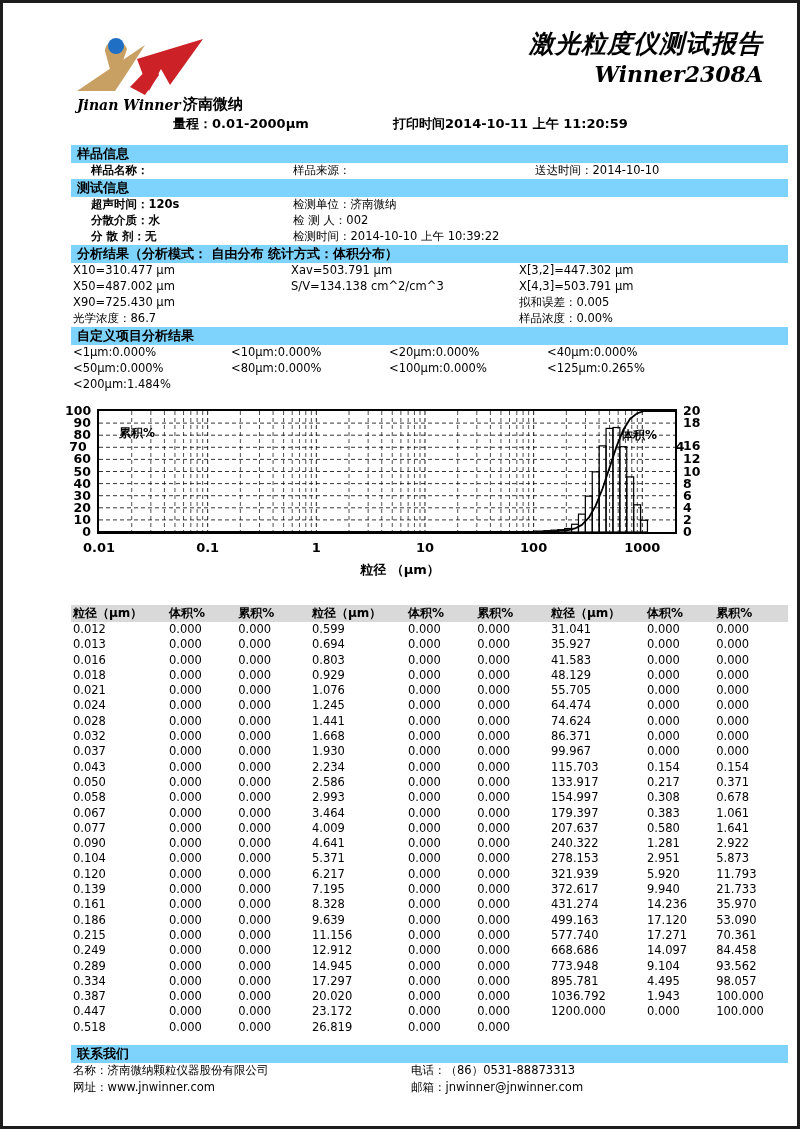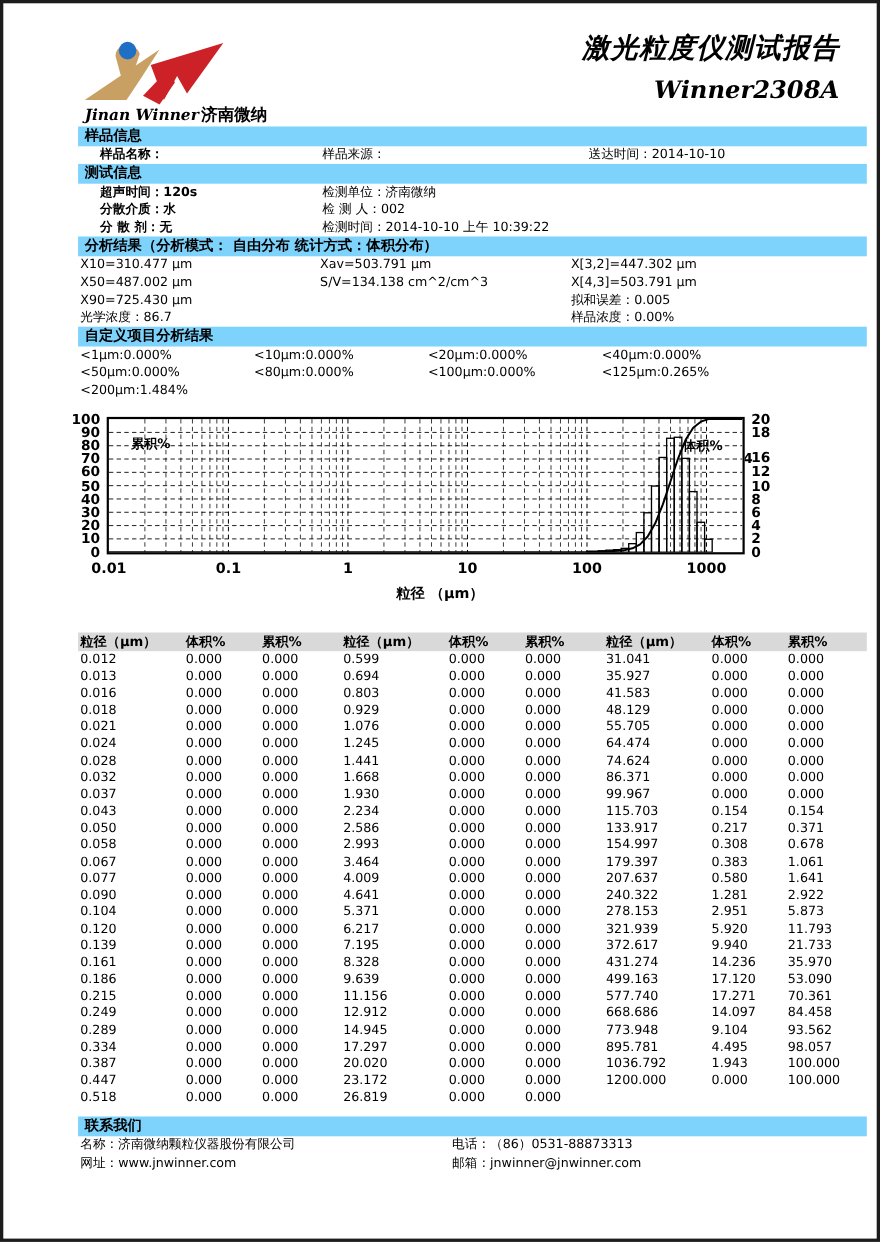--- a/index.html
+++ b/index.html
@@ -74,21 +74,21 @@
     color: #000;
     line-height: 1.18;
   }
   .title-en {
     font-family: "DejaVu Serif", "Liberation Serif", serif;
     font-style: italic;
     font-weight: bold;
     font-size: 22px;
     color: #000;
     line-height: 1.2;
-    margin-top: 10px;
+    margin-top: 2px;
   }
 
   .subheader {
     position: relative;
     height: 30px;
     font-size: 13px;
     font-weight: bold;
     color: #000;
   }
   .subheader .range { position: absolute; left: 170px; top: 0; white-space: nowrap; }
@@ -234,20 +234,24 @@
         </svg>
         <div class="logo-text">Jinan Winner</div>
         <div class="logo-cn">济南微纳</div>
       </div>
       <div class="title-block">
         <div class="title-cn">激光粒度仪测试报告</div>
         <div class="title-en">Winner2308A</div>
       </div>
     </div>
 
+    <div class="subheader">
+      <div class="range">量程：0.01-2000μm</div>
+      <div class="ptime">打印时间2014-10-11 上午 11:20:59</div>
+    </div>
 
     <div class="bar">样品信息</div>
     <div class="fields">
       <div class="frow">
         <div class="fc c1">样品名称：</div>
         <div class="fc c2">样品来源：</div>
         <div class="fc c3">送达时间：2014-10-10</div>
       </div>
     </div>
 
@@ -310,21 +314,21 @@
 
     <div class="chart-zone">
       <div id="ylabels-left">
           <div class="ytick-left" style="left: 62px; top: 125px;">0</div>
           <div class="ytick-left" style="left: 62px; top: 112.9px;">10</div>
           <div class="ytick-left" style="left: 62px; top: 100.8px;">20</div>
           <div class="ytick-left" style="left: 62px; top: 88.7px;">30</div>
           <div class="ytick-left" style="left: 62px; top: 76.6px;">40</div>
           <div class="ytick-left" style="left: 62px; top: 64.5px;">50</div>
           <div class="ytick-left" style="left: 62px; top: 52.4px;">60</div>
-          <div class="ytick-left" style="left: 62px; top: 40.3px;">70</div>
+          <div class="ytick-left" style="left: 62px; top: 40.3px; text-align: center;">70</div>
           <div class="ytick-left" style="left: 62px; top: 28.2px;">80</div>
           <div class="ytick-left" style="left: 62px; top: 16.1px;">90</div>
           <div class="ytick-left" style="left: 62px; top: 4px;">100</div>
         </div>
       <div id="ylabels-right">
           <div class="ytick-right" style="left: 680px; top: 125px;">0</div>
           <div class="ytick-right" style="left: 680px; top: 112.9px;">2</div>
           <div class="ytick-right" style="left: 680px; top: 100.8px;">4</div>
           <div class="ytick-right" style="left: 680px; top: 88.7px;">6</div>
           <div class="ytick-right" style="left: 680px; top: 76.6px;">8</div>

